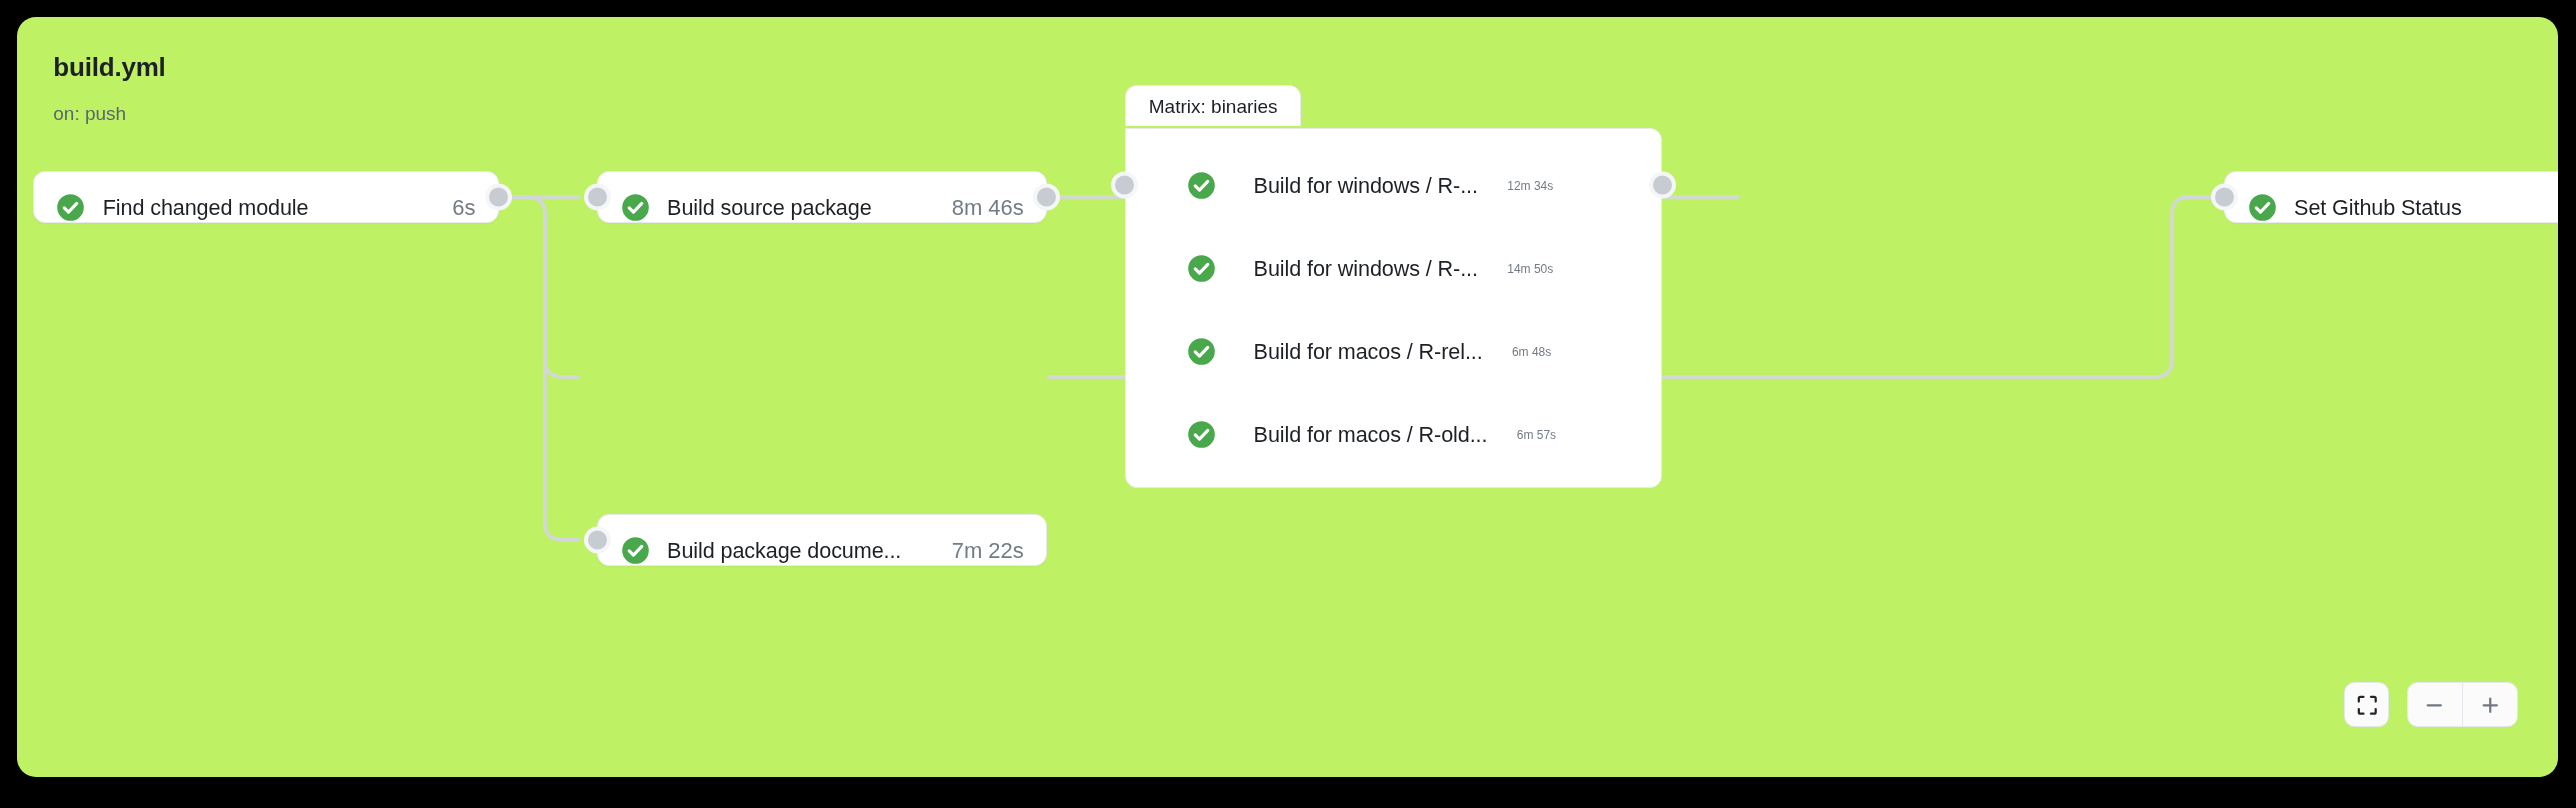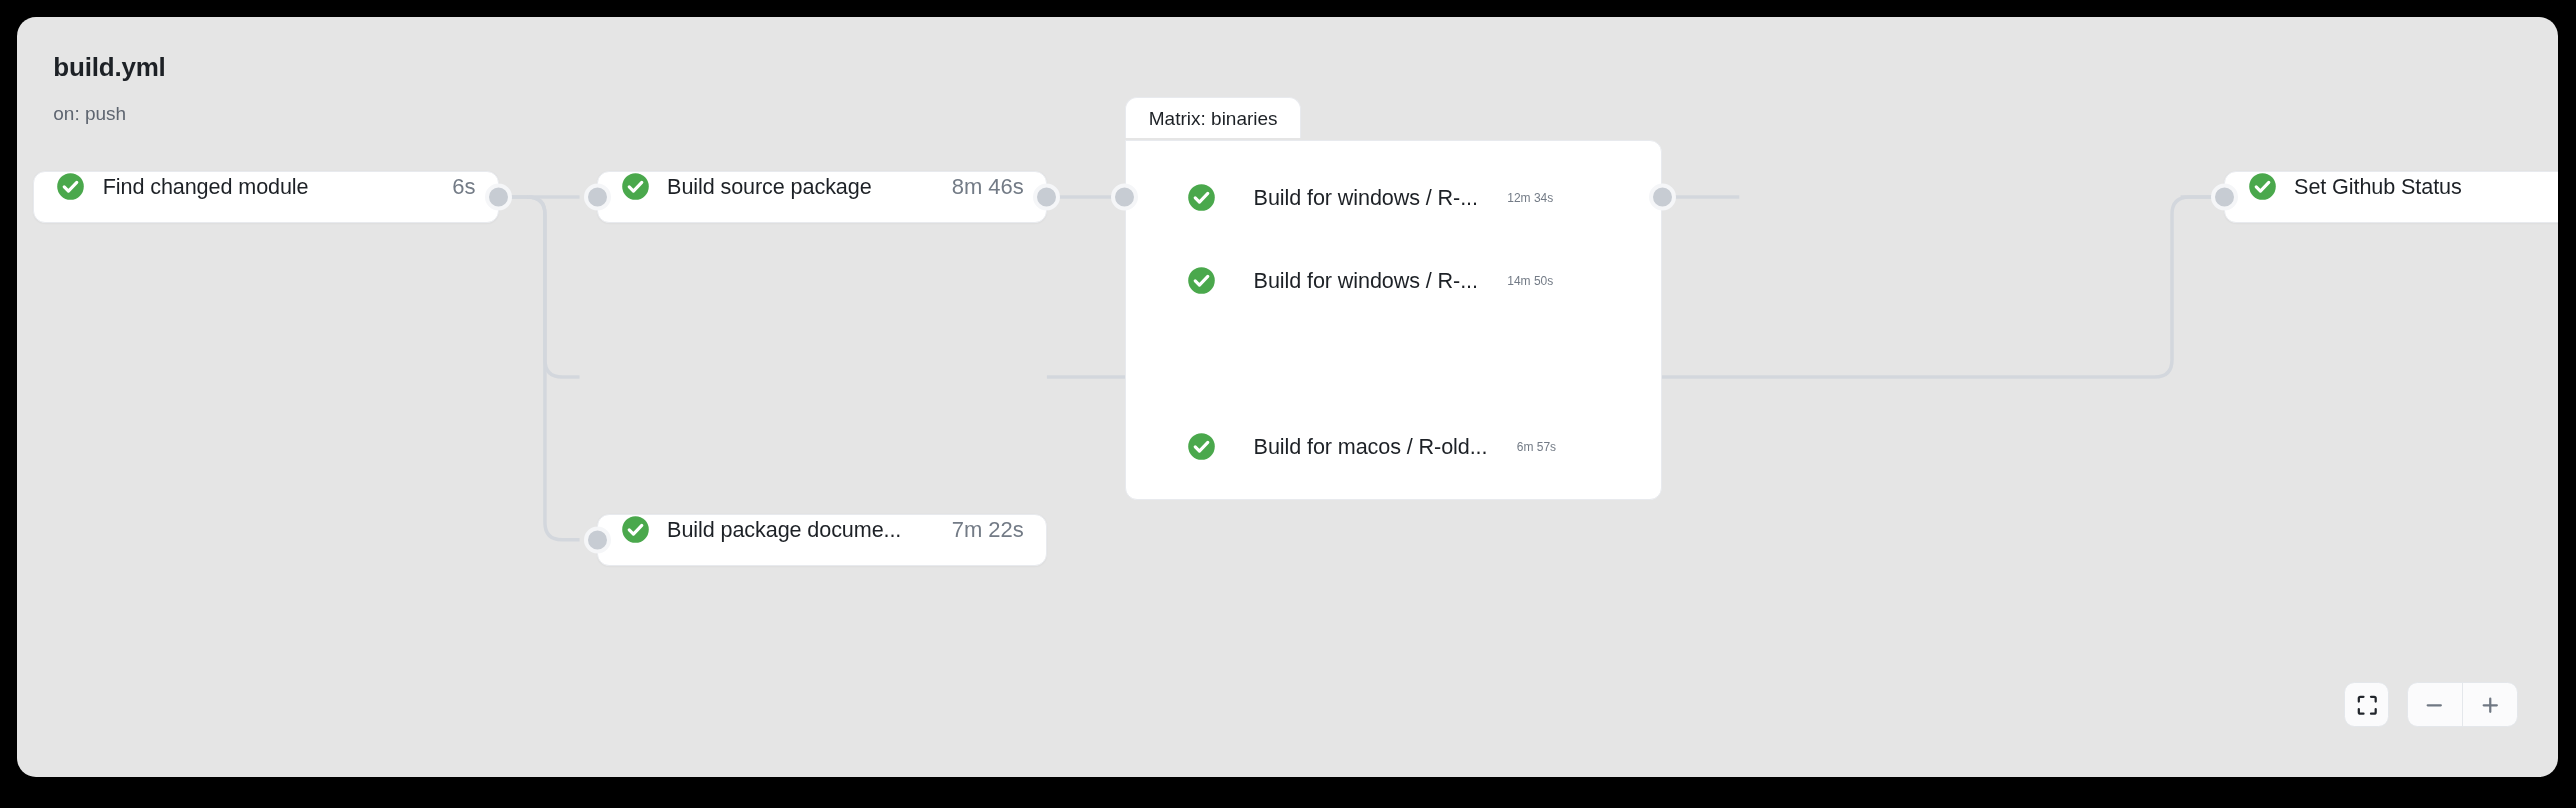--- a/index.html
+++ b/index.html
@@ -16,21 +16,21 @@
     -webkit-font-smoothing: antialiased;
   }
 
   
   #canvas-panel {
     position: absolute;
     left: 17.3px;
     top: 17.3px;
     width: 2541px;
     height: 760px;
-    background: #e5e5e5;
+    background: #bef264;
     border-radius: 19px;
     overflow: hidden;
   }
 
   
   #workflow-header {
     position: absolute;
     left: 36px;
     top: 36px;
     z-index: 6;
@@ -72,21 +72,21 @@
     z-index: 3;
   }
 
   .node-card {
     position: absolute;
     background: #ffffff;
     border: 1.7px solid #e8eaee;
     border-radius: 12px;
     box-sizing: border-box;
     display: flex;
-    align-items: flex-start;
+    align-items: flex-end;
     padding: 0 22.5px;
     box-shadow: 0 0.9px 1.7px rgba(20,25,35,0.035);
   }
   .node-inner {
     display: flex;
     align-items: center;
     width: 100%;
     gap: 17.3px;
   }
   .status-icon {
@@ -232,21 +232,21 @@
 
     <path class="edge-path" d="M 1190,208 L 1280,208"></path>
 
     <path class="edge-path" d="M 1190,416 L 2470,416 Q 2490,416 2490,396 L 2490,228 Q 2490,208 2510,208 L 2540,208"></path>
 
     <path class="edge-path" d="M 1900,208 L 1990,208"></path>
 
     <path class="edge-path" d="M 2500,208 L 2540,208"></path>
   </svg>
 
-  <div id="matrix-group" style="left:1108px; top:80px; width:537px; height:403px;">
+  <div id="matrix-group" style="left:1108px; top:68px; width:537px; height:403px;">
     <div id="matrix-tab">
       <span>Matrix: binaries</span>
     </div>
     <div id="matrix-body"></div>
 
     <div class="handle left" style="top:100px;"></div>
     <div class="handle right" style="top:100px;"></div>
 
     <div class="matrix-row" style="top:83px;">
       <svg class="status-icon" viewBox="0 0 24 24">
@@ -259,20 +259,28 @@
 
     <div class="matrix-row" style="top:166px;">
       <svg class="status-icon" viewBox="0 0 24 24">
         <circle cx="12" cy="12" r="11" fill="#4aa84c"></circle>
         <path d="M6.8 12.3 L10.3 15.8 L17.2 8.6" fill="none" stroke="#ffffff" stroke-width="2.6" stroke-linecap="round" stroke-linejoin="round"></path>
       </svg>
       <span class="node-label">Build for windows / R-...</span>
       <span class="node-duration">14m 50s</span>
     </div>
 
+    <div class="matrix-row" style="top:249px;">
+      <svg class="status-icon" viewBox="0 0 24 24">
+        <circle cx="12" cy="12" r="11" fill="#4aa84c"></circle>
+        <path d="M6.8 12.3 L10.3 15.8 L17.2 8.6" fill="none" stroke="#ffffff" stroke-width="2.6" stroke-linecap="round" stroke-linejoin="round"></path>
+      </svg>
+      <span class="node-label">Build for macos / R-rel...</span>
+      <span class="node-duration">6m 48s</span>
+    </div>
 
     <div class="matrix-row" style="top:332px;">
       <svg class="status-icon" viewBox="0 0 24 24">
         <circle cx="12" cy="12" r="11" fill="#4aa84c"></circle>
         <path d="M6.8 12.3 L10.3 15.8 L17.2 8.6" fill="none" stroke="#ffffff" stroke-width="2.6" stroke-linecap="round" stroke-linejoin="round"></path>
       </svg>
       <span class="node-label">Build for macos / R-old...</span>
       <span class="node-duration">6m 57s</span>
     </div>
   </div>

